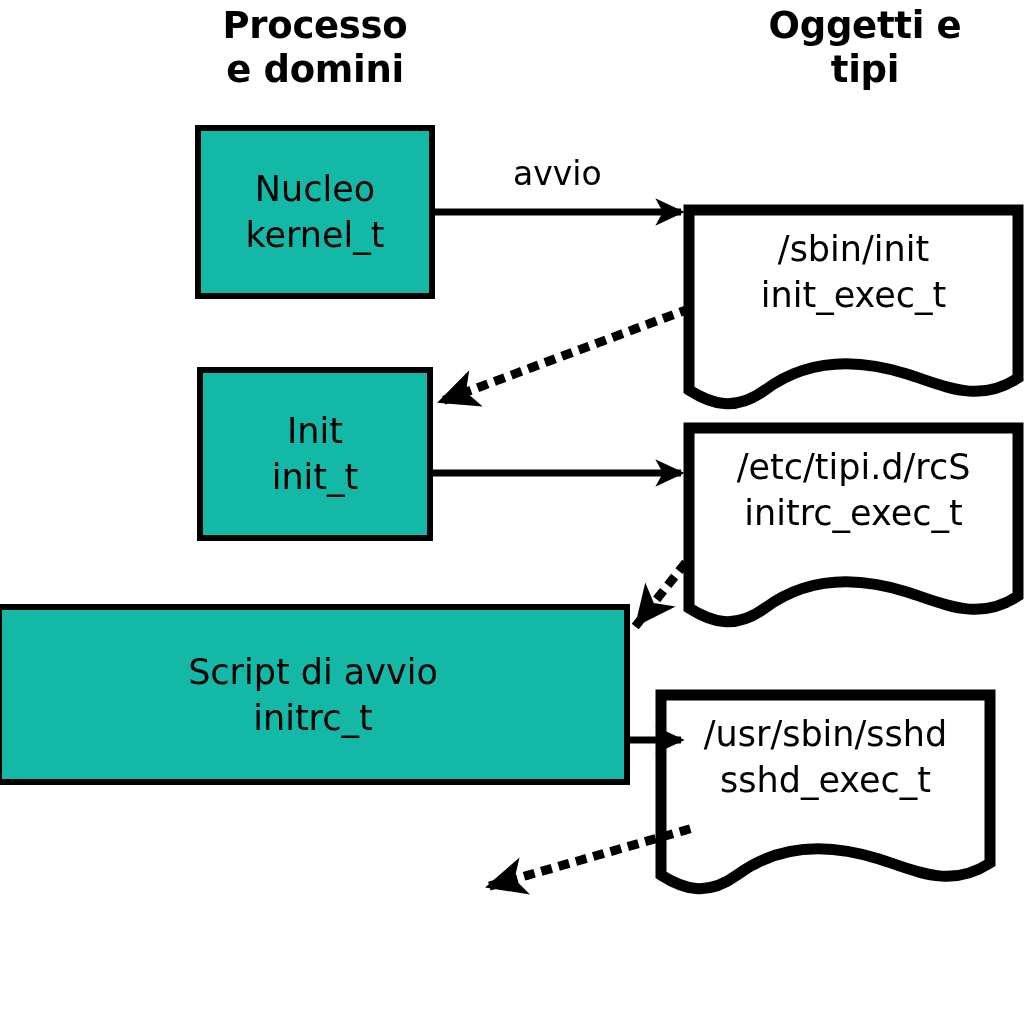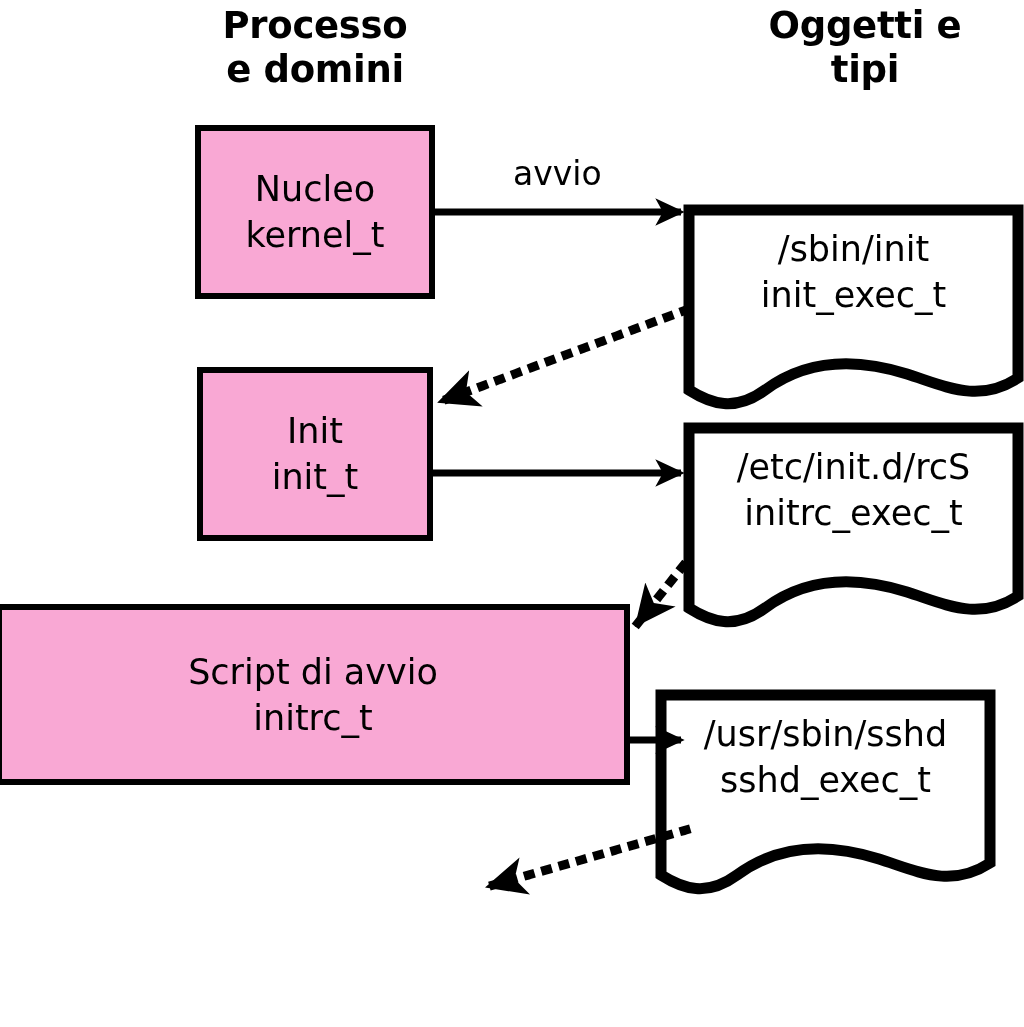--- a/index.html
+++ b/index.html
@@ -33,21 +33,21 @@
     color: #000;
     white-space: pre-line;
   }
   #header-left  { left: 170px; top: 4px;  width: 290px; }
   #header-right { left: 703px; top: 4px;  width: 324px; }
 
   .proc-box {
     position: absolute;
     box-sizing: border-box;
     border: 6px solid #000;
-    background: #f9a8d4;
+    background: #14b8a6;
     display: flex;
     align-items: center;
     justify-content: center;
     text-align: center;
   }
   .proc-label {
     font-size: 35px;
     line-height: 46px;
     white-space: pre-line;
     color: #000;
@@ -113,21 +113,21 @@
       <path d="M 6 6 L 335 6 L 335 174 C 295 200 262 182 224 170 C 180 156 128 152 82 186 C 52 208 28 200 6 186 Z" fill="#ffffff" stroke="#000000" stroke-width="11" stroke-linejoin="miter"></path>
     </svg>
     <div class="doc-label" style="left:0px; top:22px; width:341px;">/sbin/init
 init_exec_t</div>
   </div>
 
   <div class="doc-shape" id="doc-initrc-exec" style="left:683px; top:422px; width:341px; height:212px;">
     <svg width="341" height="212" viewBox="0 0 341 212">
       <path d="M 6 6 L 335 6 L 335 174 C 295 200 262 182 224 170 C 180 156 128 152 82 186 C 52 208 28 200 6 186 Z" fill="#ffffff" stroke="#000000" stroke-width="11" stroke-linejoin="miter"></path>
     </svg>
-    <div class="doc-label" style="left:0px; top:22px; width:341px;">/etc/init.d/rcS
+    <div class="doc-label" style="left:0px; top:22px; width:341px;">/etc/tipi.d/rcS
 initrc_exec_t</div>
   </div>
 
   <div class="doc-shape" id="doc-sshd-exec" style="left:655px; top:689px; width:341px; height:212px;">
     <svg width="341" height="212" viewBox="0 0 341 212">
       <path d="M 6 6 L 335 6 L 335 174 C 295 200 262 182 224 170 C 180 156 128 152 82 186 C 52 208 28 200 6 186 Z" fill="#ffffff" stroke="#000000" stroke-width="11" stroke-linejoin="miter"></path>
     </svg>
     <div class="doc-label" style="left:0px; top:22px; width:341px;">/usr/sbin/sshd
 sshd_exec_t</div>
   </div>

